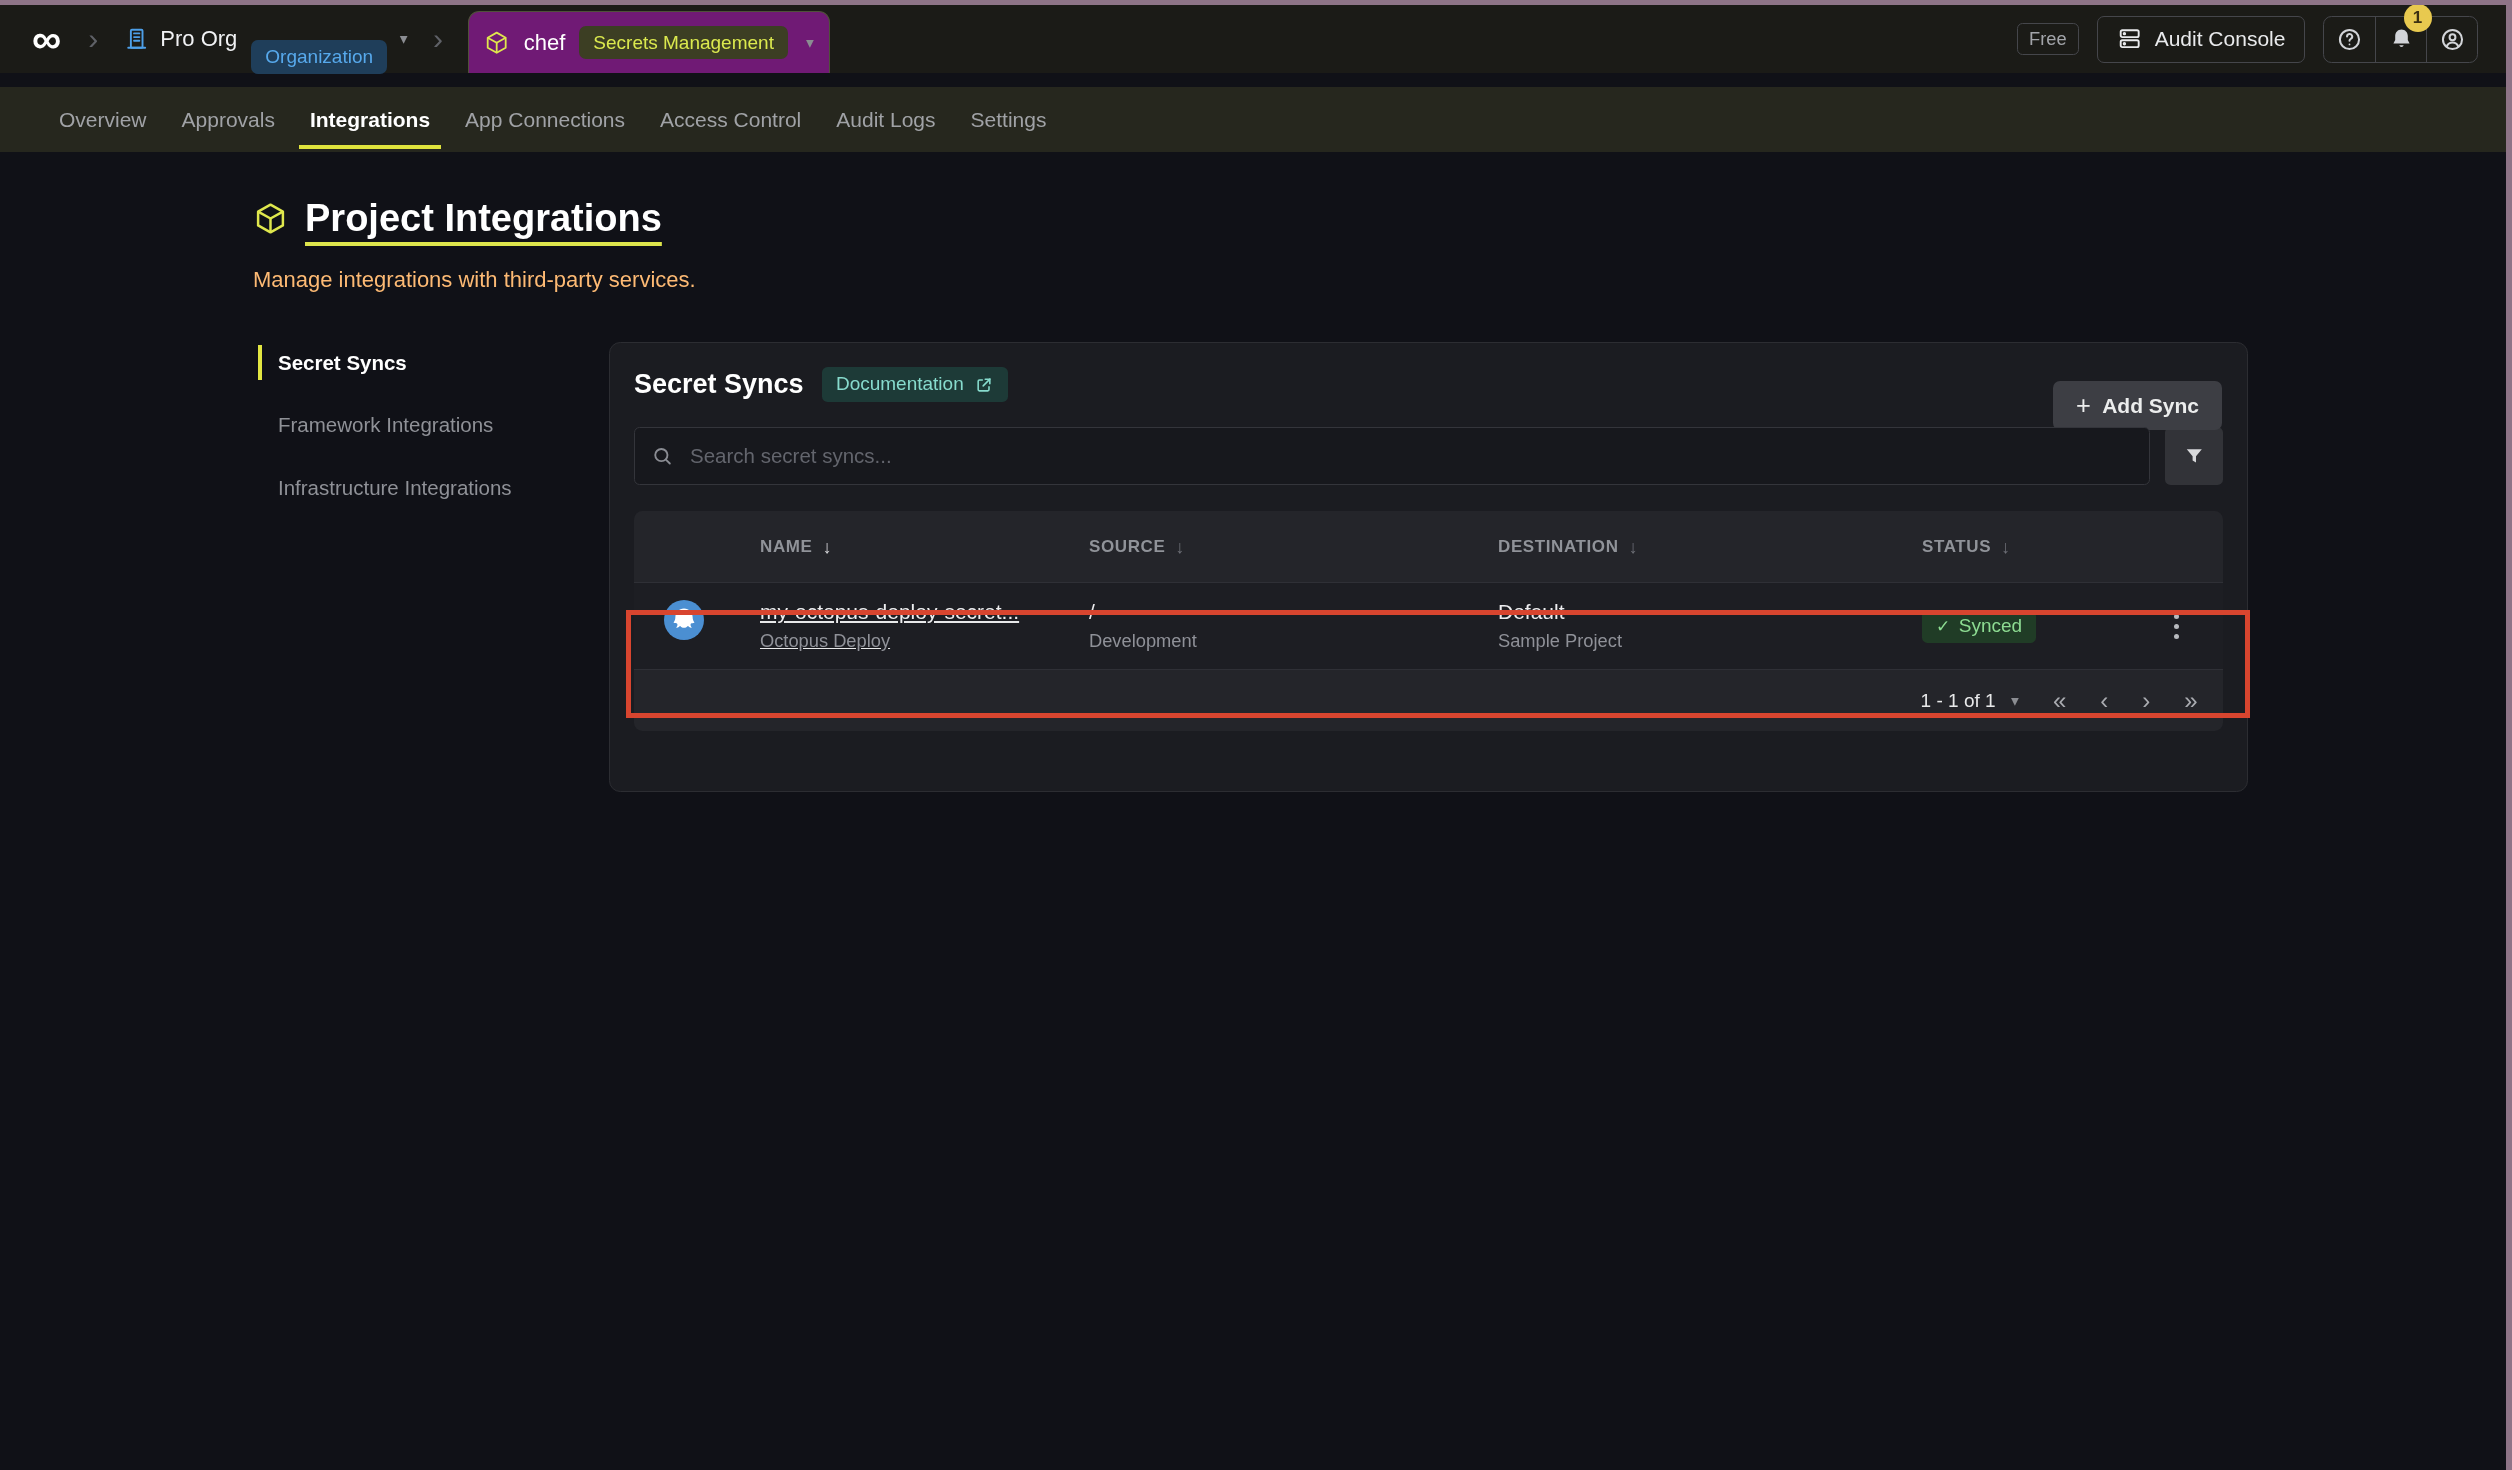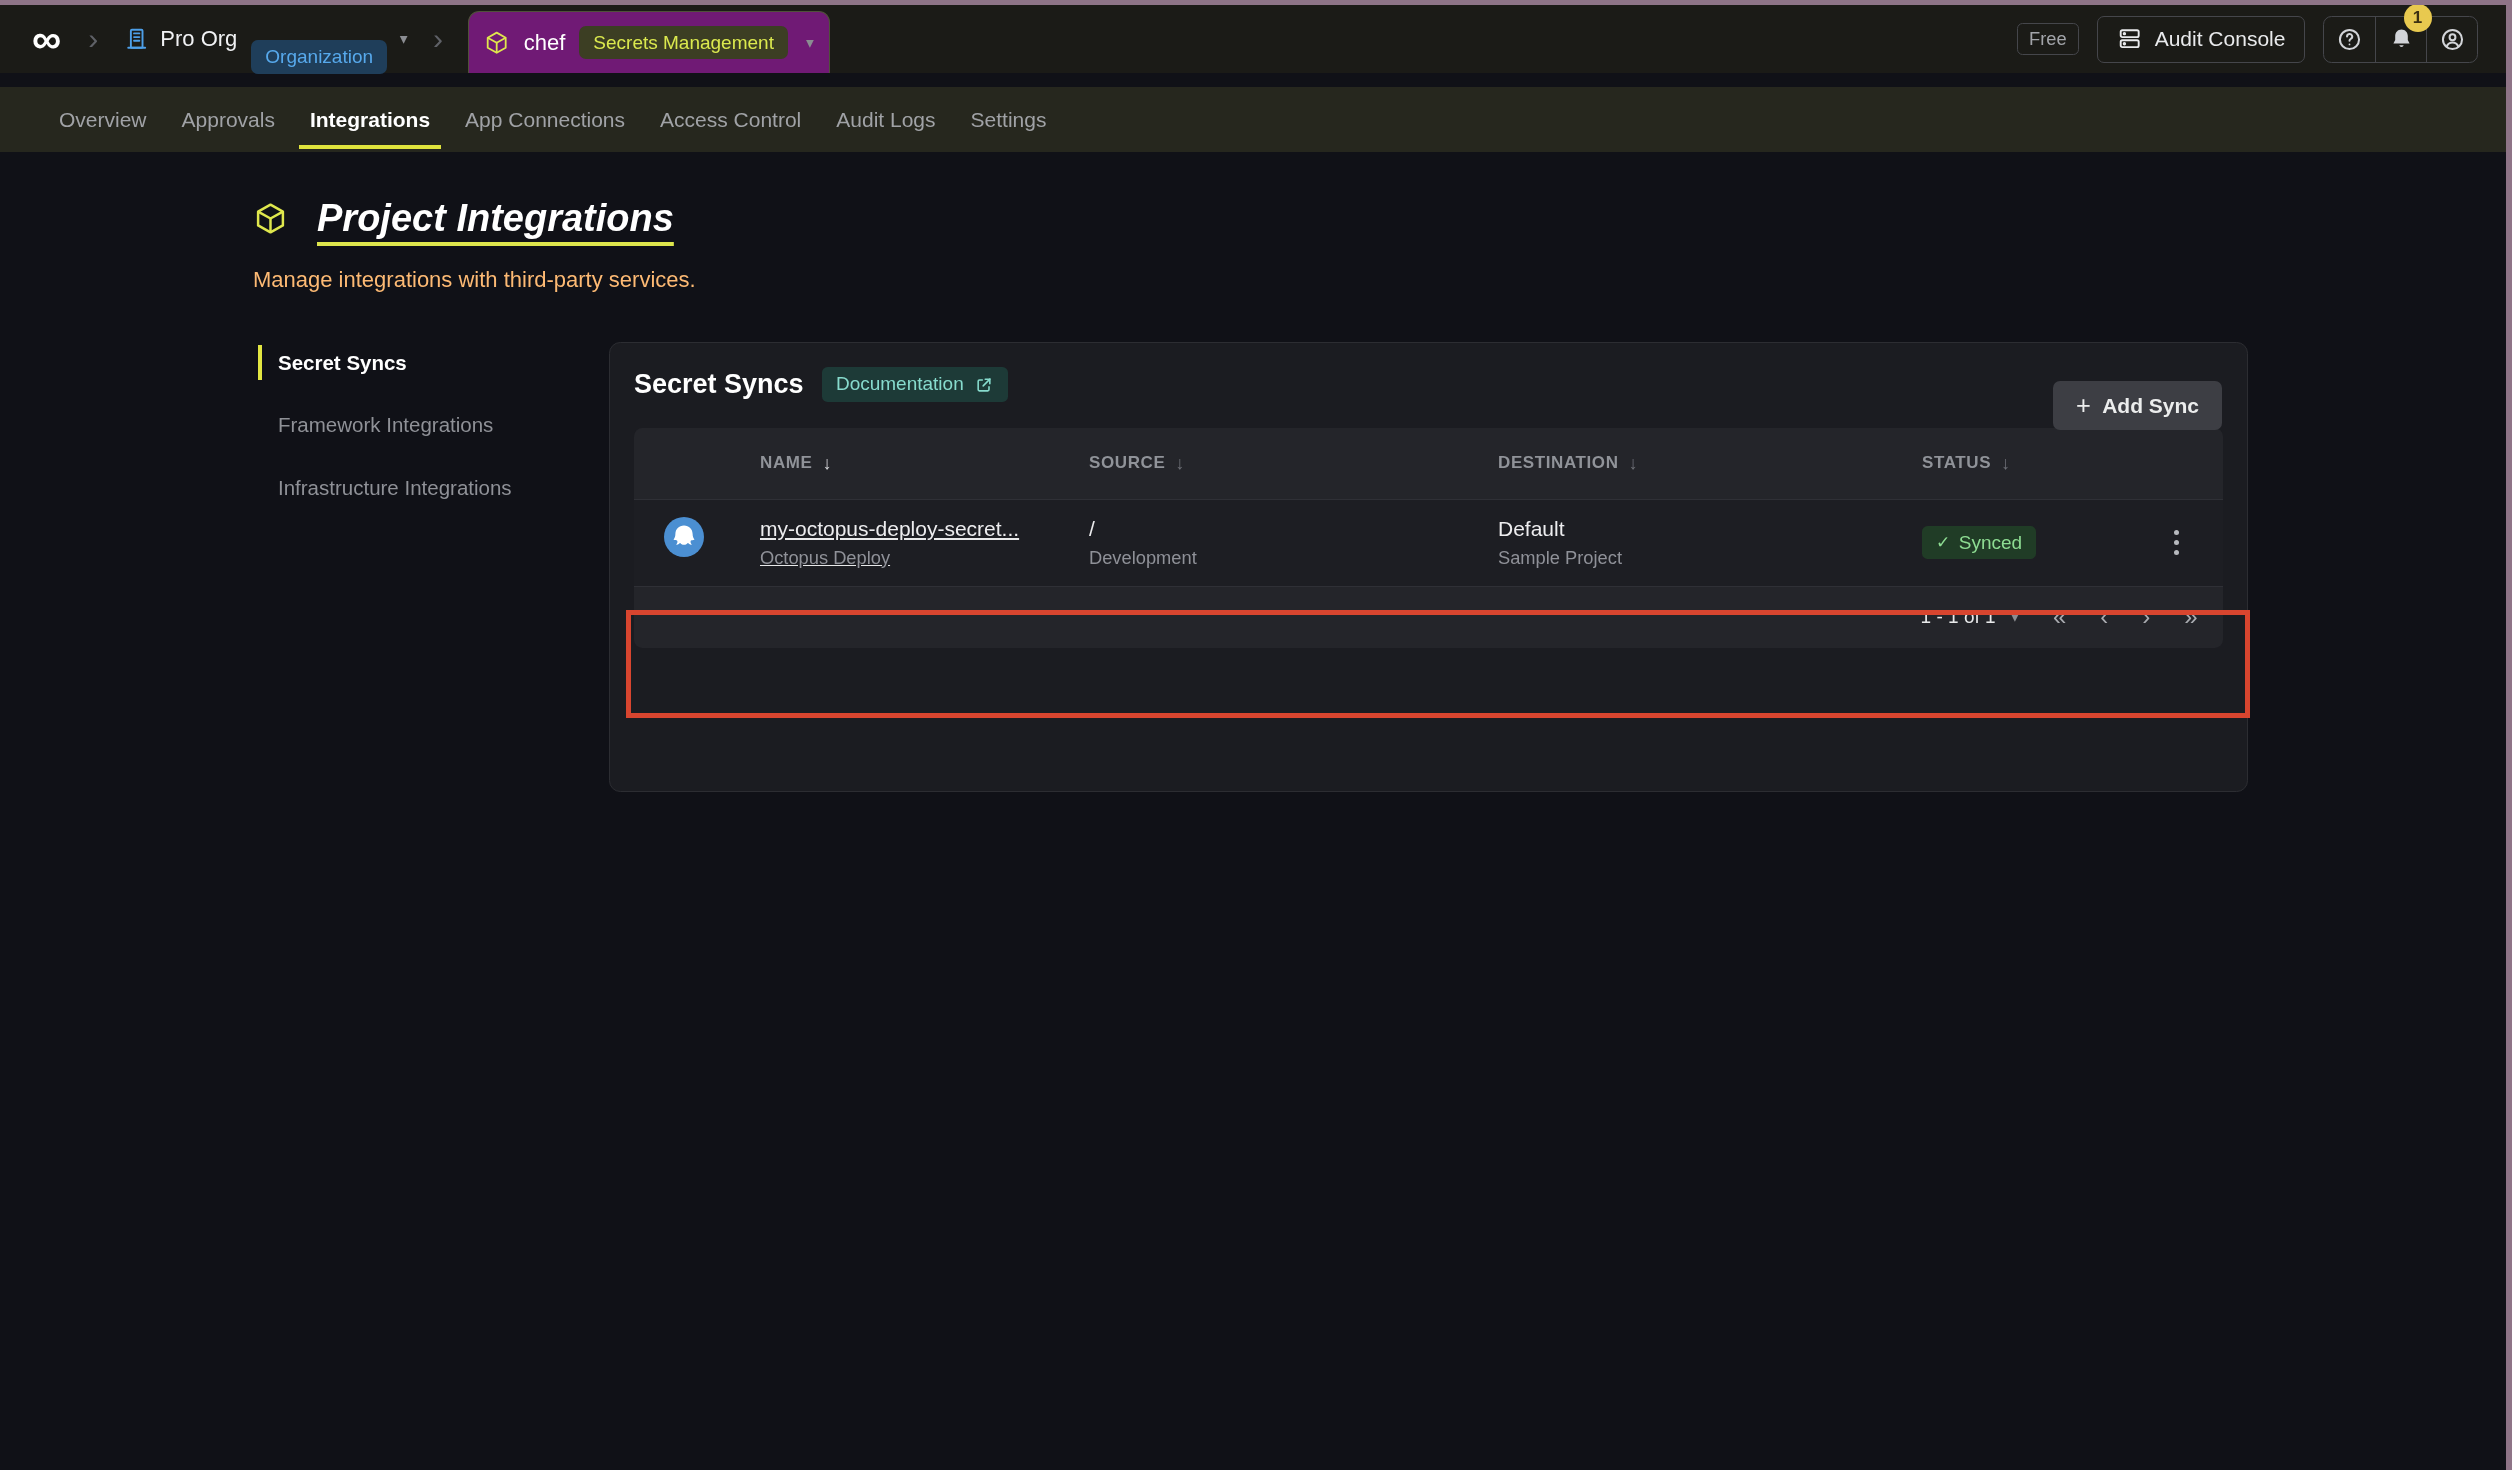--- a/index.html
+++ b/index.html
@@ -56,21 +56,21 @@
   
   .navbar {
     position:absolute; left:0; top:87px; width:2512px; height:65px;
     background:#26271e; display:flex; align-items:stretch; padding-left:59px; gap:35px;
   }
   .nav-tab { display:flex; align-items:center; font-size:21px; color:#a0a2a6; position:relative; cursor:pointer; white-space:nowrap; }
   .nav-tab.active { color:#ffffff; font-weight:700; }
   .nav-tab.active::after { content:""; position:absolute; left:-11.3px; right:-11.3px; bottom:2.8px; height:4.2px; background:#dfe33c; }
 
   
-  .page-title-row { position:absolute; left:253px; top:195px; display:flex; align-items:center; gap:29px;font-style:italic; }
+  .page-title-row { position:absolute; left:253px; top:195px; display:flex; align-items:center; gap:17px; }
   .cube-lg { width:35px; height:35px; color:#dfe74d; }
   .page-title {
     font-size:38px; font-weight:700; color:#fff; line-height:1.25;
     text-decoration:underline; text-decoration-color:#dde54c; text-decoration-thickness:4.2px; text-underline-offset:11.3px;
   }
   .page-subtitle { position:absolute; left:253px; top:267px; font-size:22px; color:#fdba74; }
 
   
   .side-menu { position:absolute; left:258px; top:344px; width:339px; }
   .menu-item { position:relative; height:37px; line-height:37px; margin-bottom:25.4px; padding-left:20px; font-size:20.5px; color:#8f9197; cursor:pointer; }
@@ -243,20 +243,36 @@
         <path d="M19 5l-8 8"></path>
       </svg>
     </span>
   </div>
 
   <button class="add-sync">
     <span class="plus">+</span>
     <span>Add Sync</span>
   </button>
 
+  <div class="search-row">
+    <div class="search-box">
+      <span class="search-icon">
+        <svg viewBox="0 0 24 24" fill="none" stroke="currentColor" stroke-width="2" stroke-linecap="round">
+          <circle cx="11" cy="11" r="6.5"></circle>
+          <line x1="15.8" y1="15.8" x2="20" y2="20"></line>
+        </svg>
+      </span>
+      <input type="text" placeholder="Search secret syncs..." style="">
+    </div>
+    <button class="filter-btn">
+      <svg viewBox="0 0 24 24" fill="currentColor">
+        <path d="M4 4.5h16l-6.2 7.4v6.6l-3.6-2v-4.6z"></path>
+      </svg>
+    </button>
+  </div>
 
   <div class="table-wrap">
     <div class="thead">
       <div class="th first">
         <span>NAME</span>
         <span class="sort-arrow active">↓</span>
       </div>
       <div class="th">
         <span>SOURCE</span>
         <span class="sort-arrow">↓</span>

